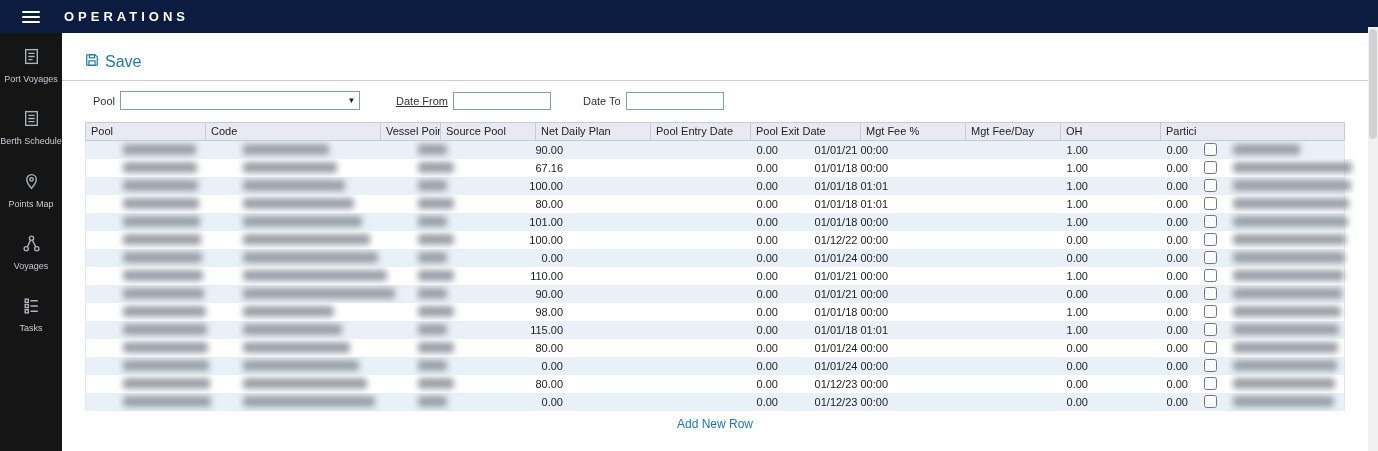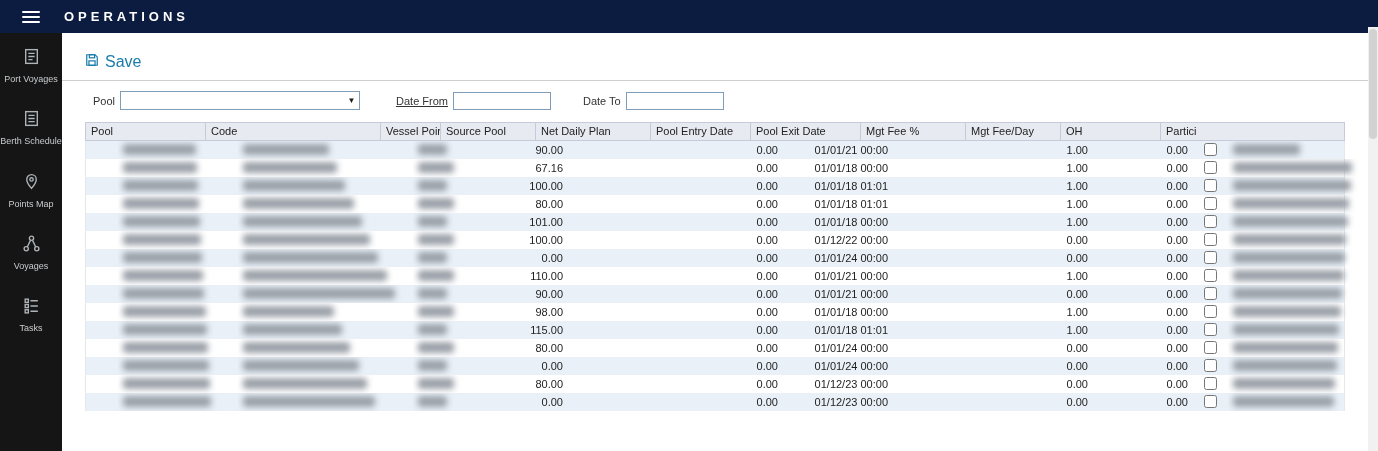--- a/index.html
+++ b/index.html
@@ -372,18 +372,21 @@
             <div class="cell num">01/12/23 00:00</div>
             <div class="cell num"></div>
             <div class="cell num">0.00</div>
             <div class="cell num">0.00</div>
             <div class="cell center"><input type="checkbox" style=""></div>
             <div class="cell"><span class="blur-bar" style="width: 72%;"></span></div>
           </div>
         </div>
     </div>
 
+    <div class="add-row">
+      <span>Add New Row</span>
+    </div>
   </div>
 </div>
 
 <div class="vscroll">
   <div class="thumb"></div>
 </div>
 
 </body></html>

